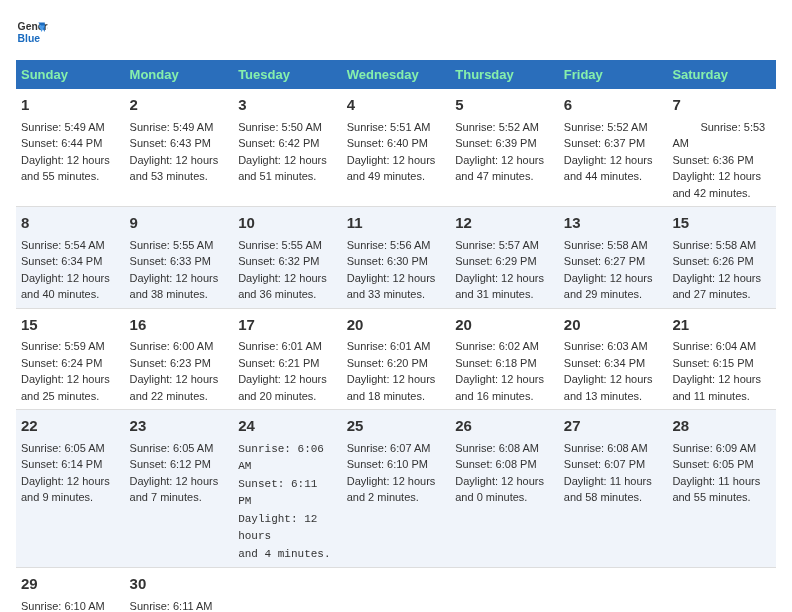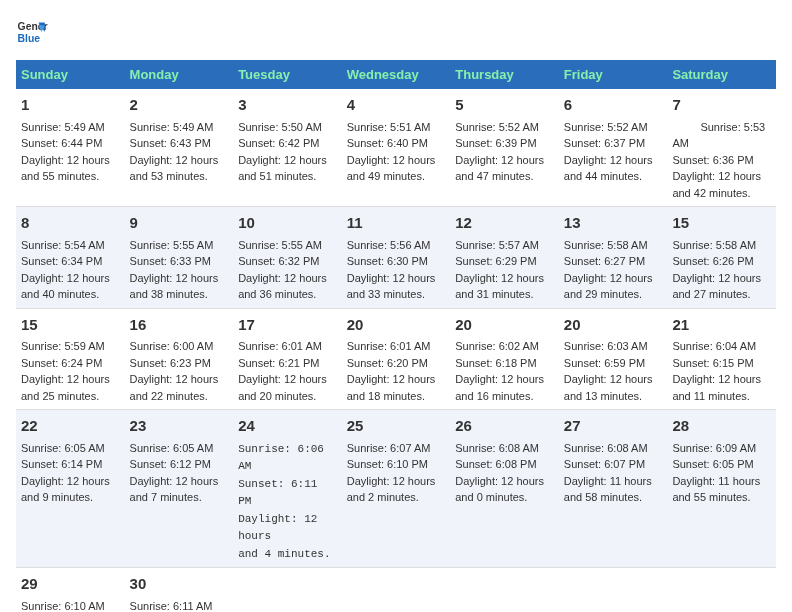--- a/index.html
+++ b/index.html
@@ -179,21 +179,21 @@
 and 20 minutes.</span></td>
         <td><span class="day-num">20</span><span class="day-info" style="white-space: pre-line;">Sunrise: 6:01 AM
 Sunset: 6:20 PM
 Daylight: 12 hours
 and 18 minutes.</span></td>
         <td><span class="day-num">20</span><span class="day-info" style="white-space: pre-line;">Sunrise: 6:02 AM
 Sunset: 6:18 PM
 Daylight: 12 hours
 and 16 minutes.</span></td>
         <td><span class="day-num">20</span><span class="day-info" style="white-space: pre-line;">Sunrise: 6:03 AM
-Sunset: 6:59 PM
+Sunset: 6:34 PM
 Daylight: 12 hours
 and 13 minutes.</span></td>
         <td><span class="day-num">21</span><span class="day-info" style="white-space: pre-line;">Sunrise: 6:04 AM
 Sunset: 6:15 PM
 Daylight: 12 hours
 and 11 minutes.</span></td>
       </tr>
       <tr>
         <td><span class="day-num">22</span><span class="day-info" style="white-space: pre-line;">Sunrise: 6:05 AM
 Sunset: 6:14 PM

